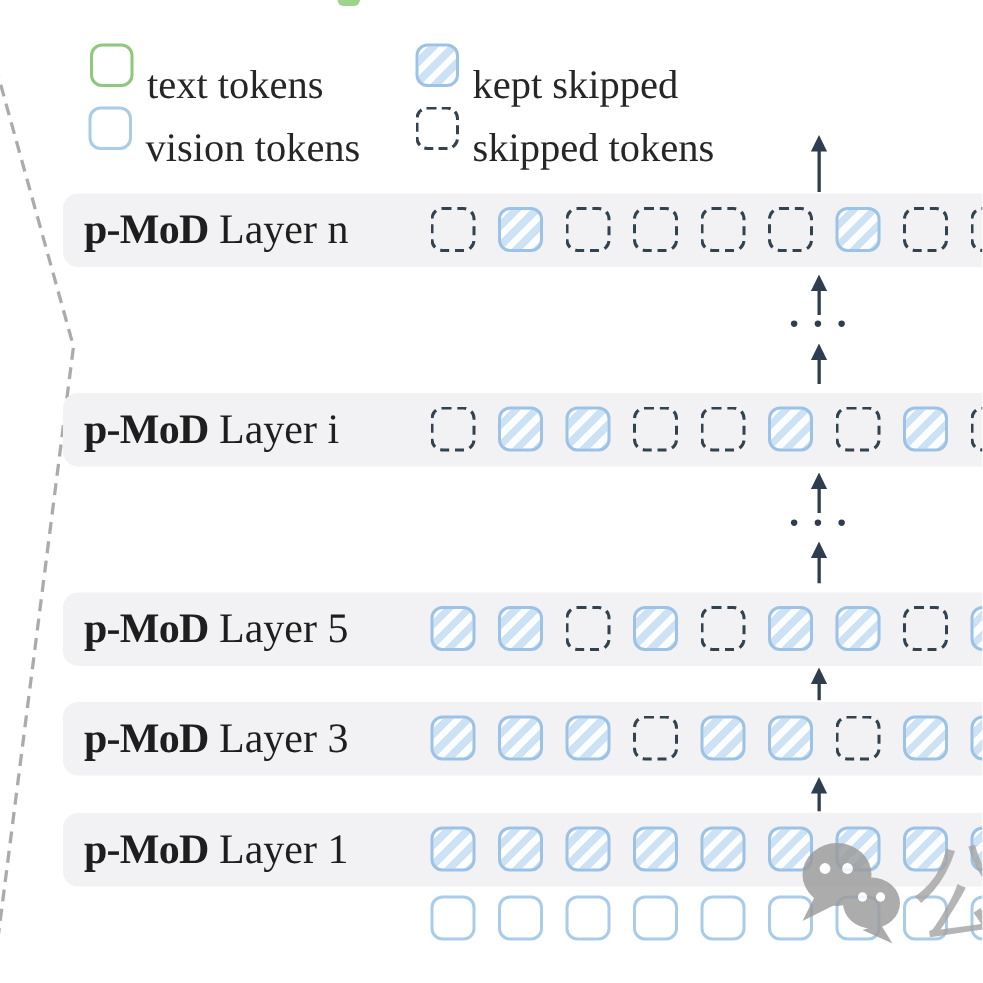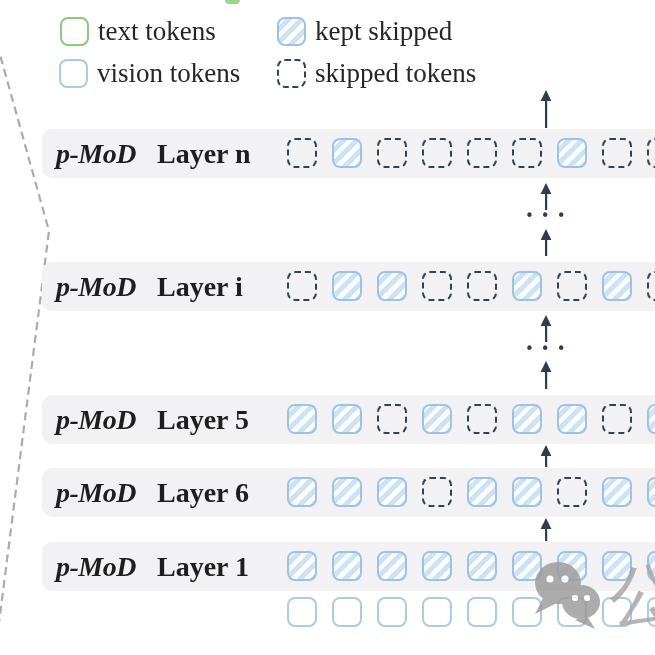--- a/index.html
+++ b/index.html
@@ -1,39 +1,39 @@
 <!DOCTYPE html>
 <html><head>
 <meta charset="utf-8">
 <style>
   html,body{margin:0;padding:0;background:#ffffff;}
   #stage{position:relative;width:655px;height:655px;overflow:hidden;background:#ffffff;
          font-family:"Liberation Serif", serif;color:#1e1e1e;}
 
   
   .legend-item{position:absolute;display:flex;align-items:center;gap:9px;}
-  .legend-label{font-size:27px;line-height:30px;color:#262626;white-space:nowrap;}
+  .legend-label{font-size:27px;line-height:30px;color:#262626;white-space:nowrap;margin-top:25px;}
 
   
   .token{width:30px;height:30px;border-radius:8px;box-sizing:border-box;flex:0 0 30px;}
   .token.text{border:2.5px solid #8fc87d;background:#ffffff;}
   .token.vision{border:2.5px solid #a9cce9;background:#ffffff;}
   .token.kept{border:2.5px solid #9cc3e6;
       background:repeating-linear-gradient(135deg,#fbfdff 0 4.5px,#cde2f4 4.5px 9.5px);}
   .token.skipped{border:2.6px dashed #32424f;background:transparent;}
   .legend-swatch{width:29px;height:29px;flex:0 0 29px;}
 
   
   .layer-row{position:absolute;left:42px;width:643px;height:49px;background:#f2f2f4;
              border-radius:10px;display:flex;align-items:center;}
   .row-n{top:129px;} .row-i{top:262px;} .row-3{top:395px;} .row-2{top:468px;} .row-1{top:542px;}
   .layer-label{position:absolute;left:14px;top:0;height:49px;display:flex;align-items:center;
                font-size:28px;white-space:nowrap;}
-  .pmod{font-style:italic;font-weight:600;letter-spacing:-0.5px;}
-  .lname{margin-left:21px;font-weight:700;}
+  .pmod{font-weight:600;letter-spacing:-0.5px;}
+  .lname{margin-left:7px;font-weight:400;}
   .tokens{position:absolute;left:245px;top:9px;display:flex;gap:15px;}
 
   
   .input-row{position:absolute;left:287px;top:597px;display:flex;gap:15px;}
 
   
   .arrow{position:absolute;left:539px;width:14px;}
   .dots{position:absolute;left:525px;width:44px;text-align:center;font-size:15px;
         letter-spacing:7px;color:#2e3d4f;font-family:"DejaVu Sans",sans-serif;}
   .dots-1{top:207px;} .dots-2{top:340px;}
@@ -123,21 +123,21 @@
         <div class="token kept"></div>
         <div class="token kept"></div>
         <div class="token skipped"></div>
         <div class="token kept"></div>
       </div>
   </div>
 
   <div class="layer-row row-2">
     <div class="layer-label">
       <span class="pmod">p-MoD</span>
-      <span class="lname">Layer 6</span>
+      <span class="lname">Layer 3</span>
     </div>
     <div class="tokens">
         <div class="token kept"></div>
         <div class="token kept"></div>
         <div class="token kept"></div>
         <div class="token skipped"></div>
         <div class="token kept"></div>
         <div class="token kept"></div>
         <div class="token skipped"></div>
         <div class="token kept"></div>

